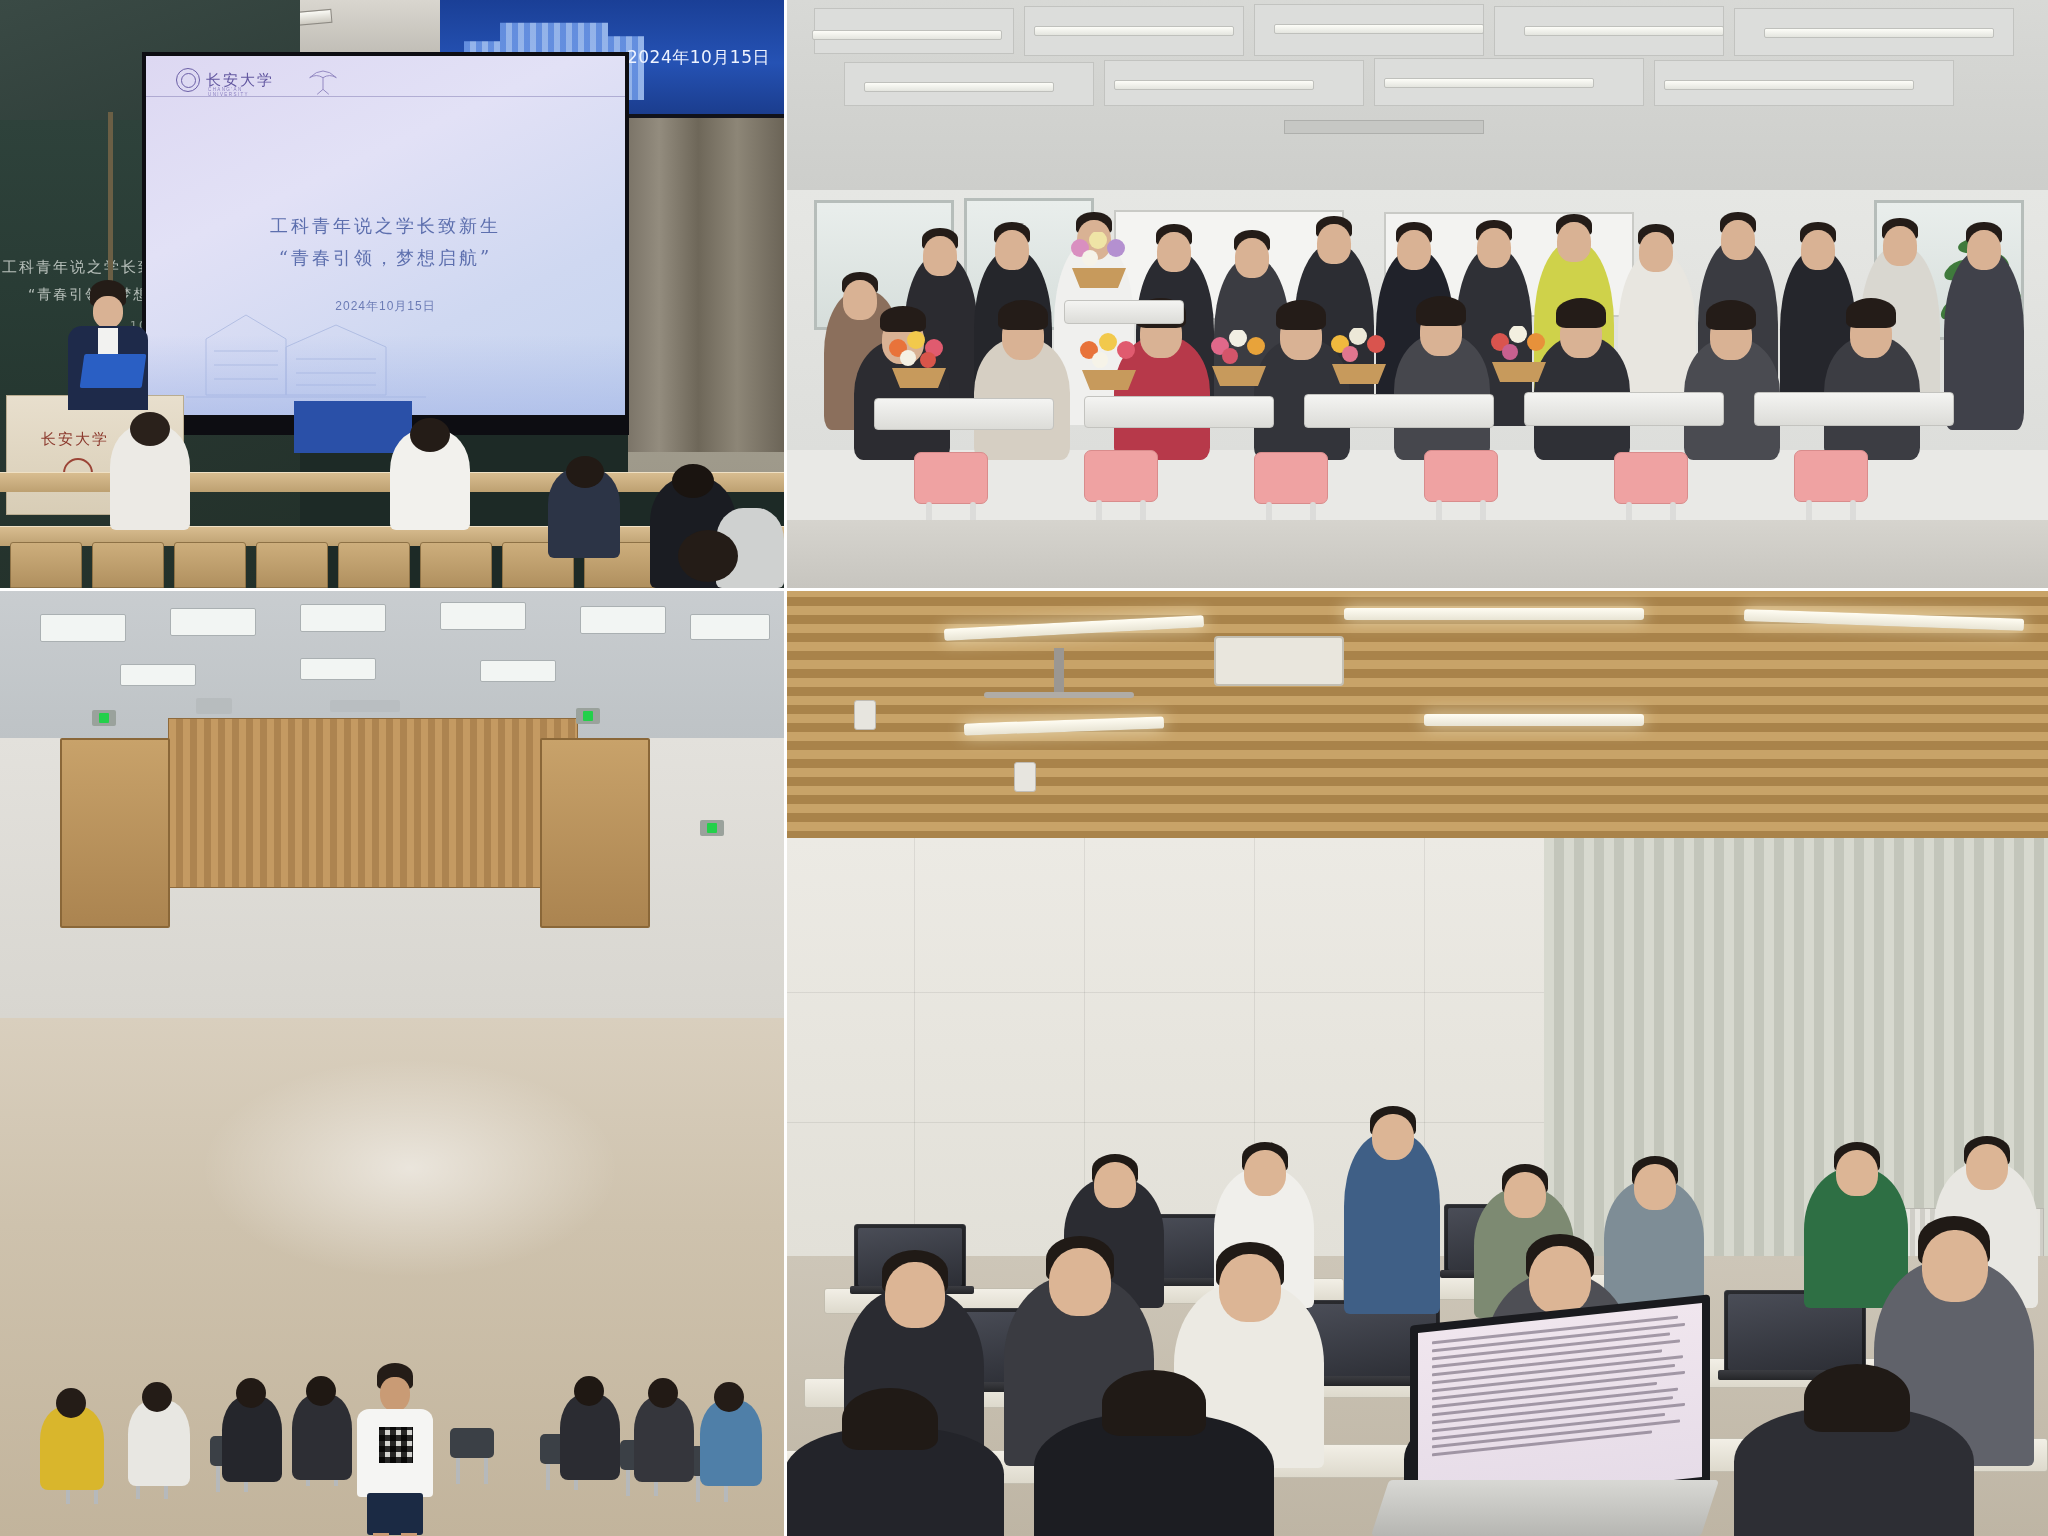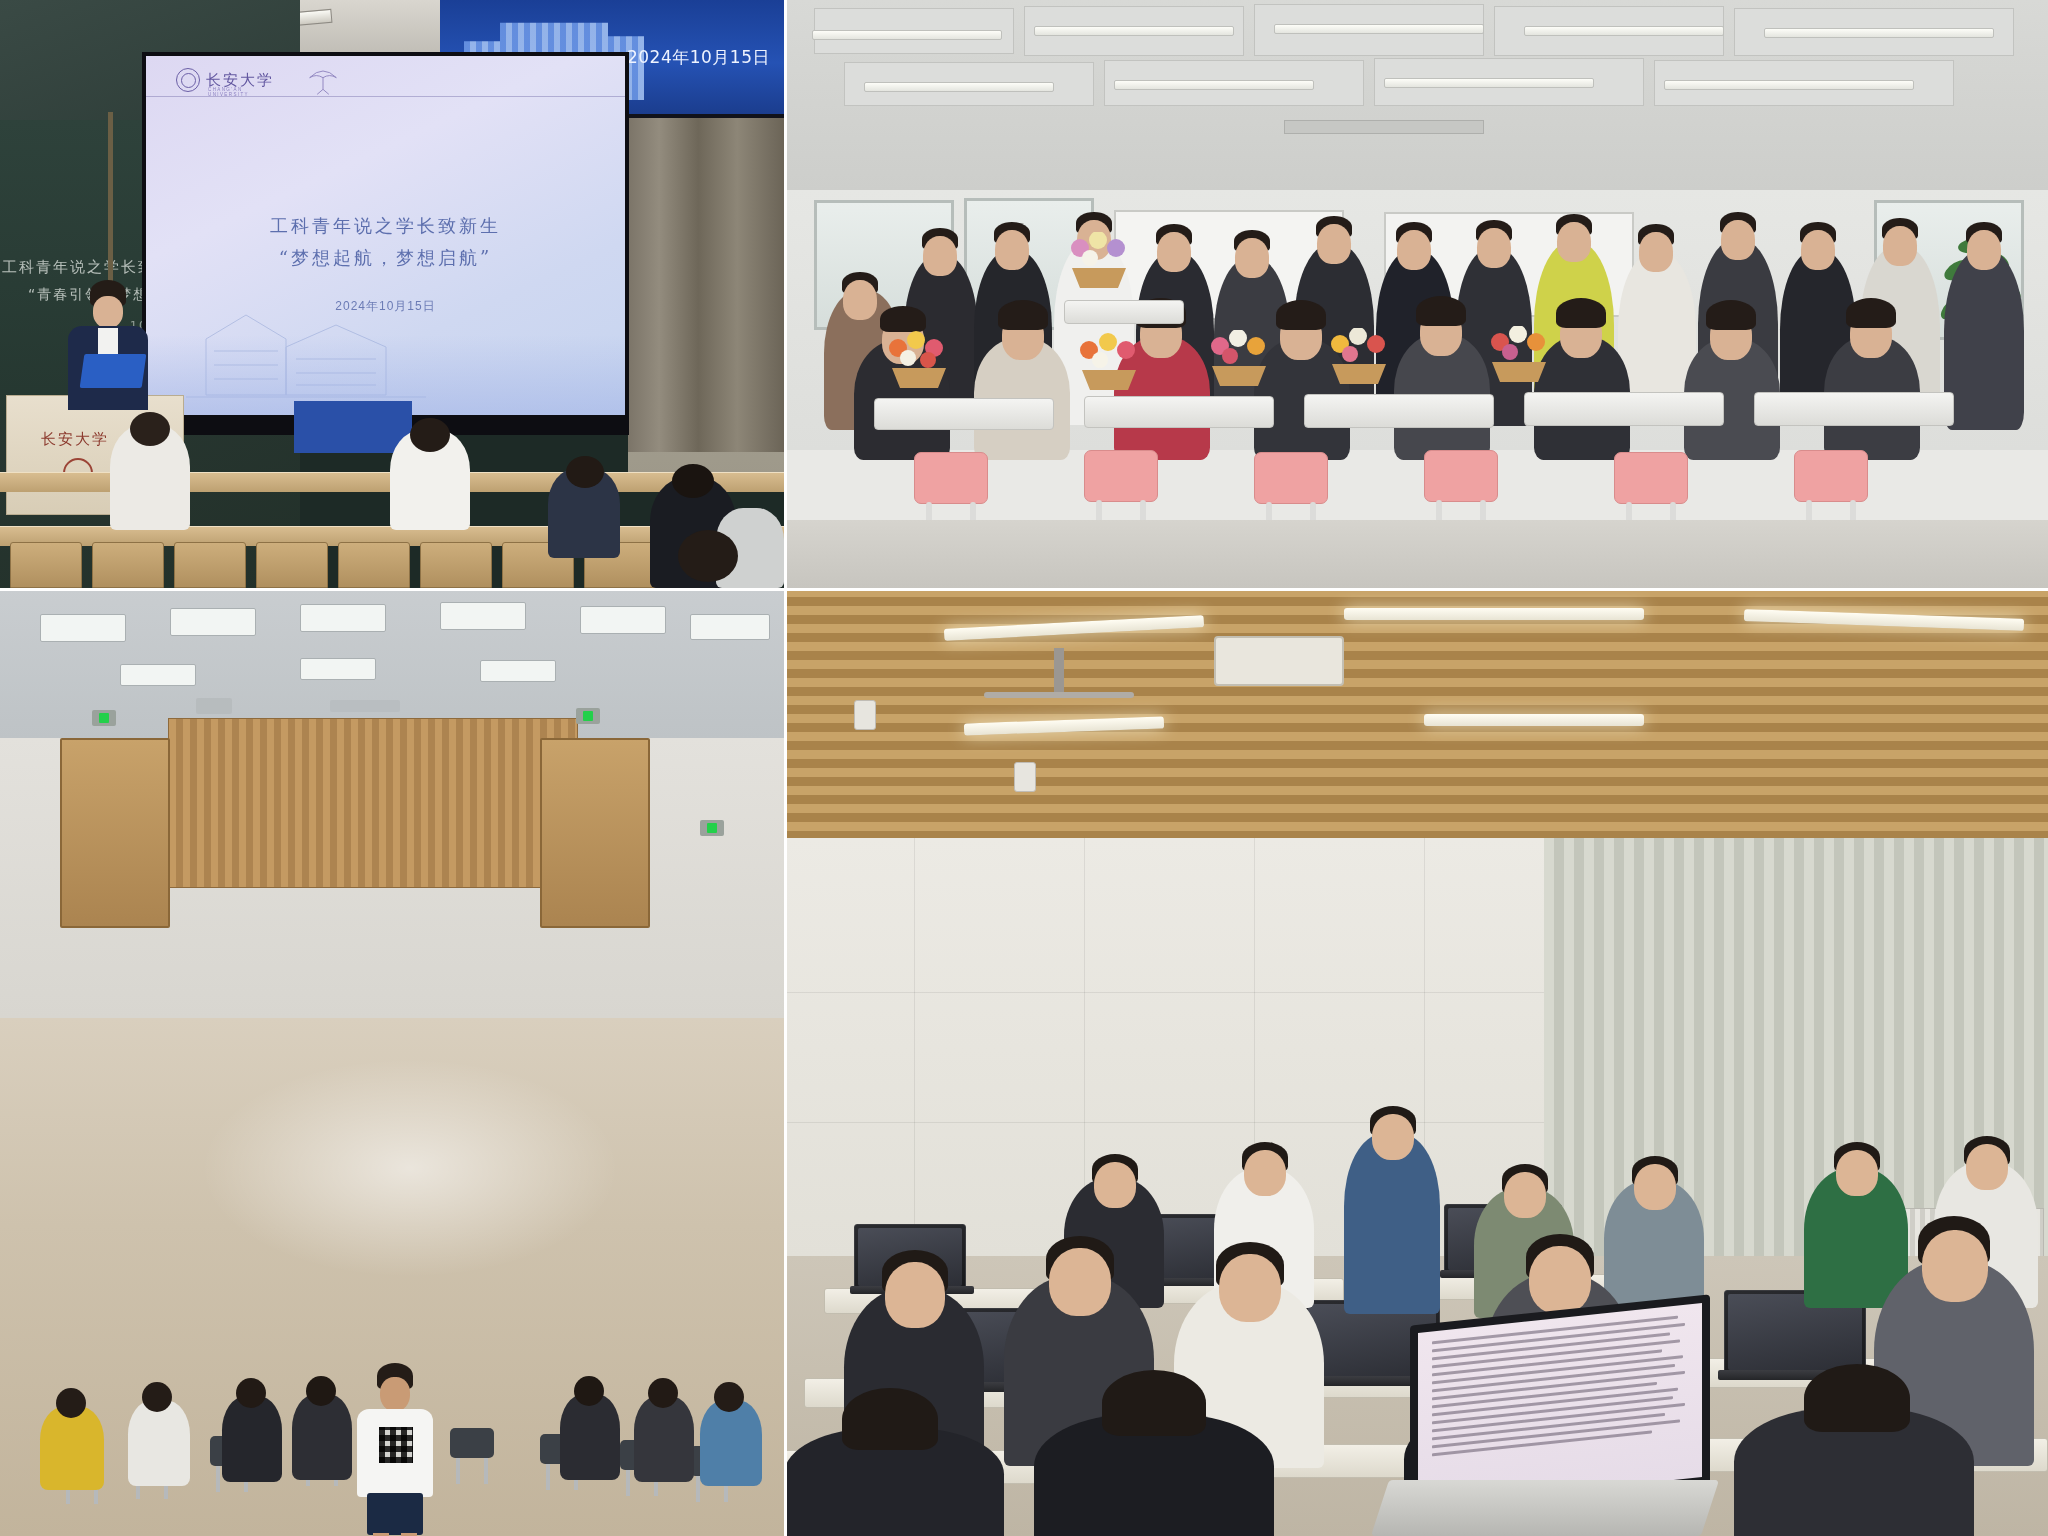--- a/index.html
+++ b/index.html
@@ -230,21 +230,21 @@
         <div class="p1-logo">
             <div class="en">CHANG'AN UNIVERSITY</div>
           </div>
         <svg class="p1-umbrella" viewBox="0 0 40 36">
           <path d="M4 14 Q20 -2 36 14 Q28 9 20 14 Q12 9 4 14Z" fill="none" stroke="#8d82bd" stroke-width="1.1"></path>
           <path d="M20 14 L20 28" stroke="#8d82bd" stroke-width="1.1" fill="none"></path>
           <path d="M20 28 L13 34 M20 28 L27 34" stroke="#8d82bd" stroke-width="1.1" fill="none"></path>
         </svg>
         <div class="p1-title">
           <div class="t1">工科青年说之学长致新生</div>
-          <div class="t2">“梦想起航，梦想启航”</div>
+          <div class="t2">“青春引领，梦想启航”</div>
         </div>
         <div class="p1-sdate">2024年10月15日</div>
         <svg class="p1-sketch" viewBox="0 0 240 120">
           <g fill="none" stroke="#8fa2d4" stroke-width="1">
             <path d="M20 110 L20 54 L60 30 L100 54 L100 110Z"></path>
             <path d="M100 110 L100 62 L150 40 L200 62 L200 110Z"></path>
             <path d="M28 66 h64 M28 80 h64 M28 94 h64"></path>
             <path d="M110 74 h80 M110 88 h80 M110 100 h80"></path>
             <path d="M0 112 h240"></path>
           </g>

